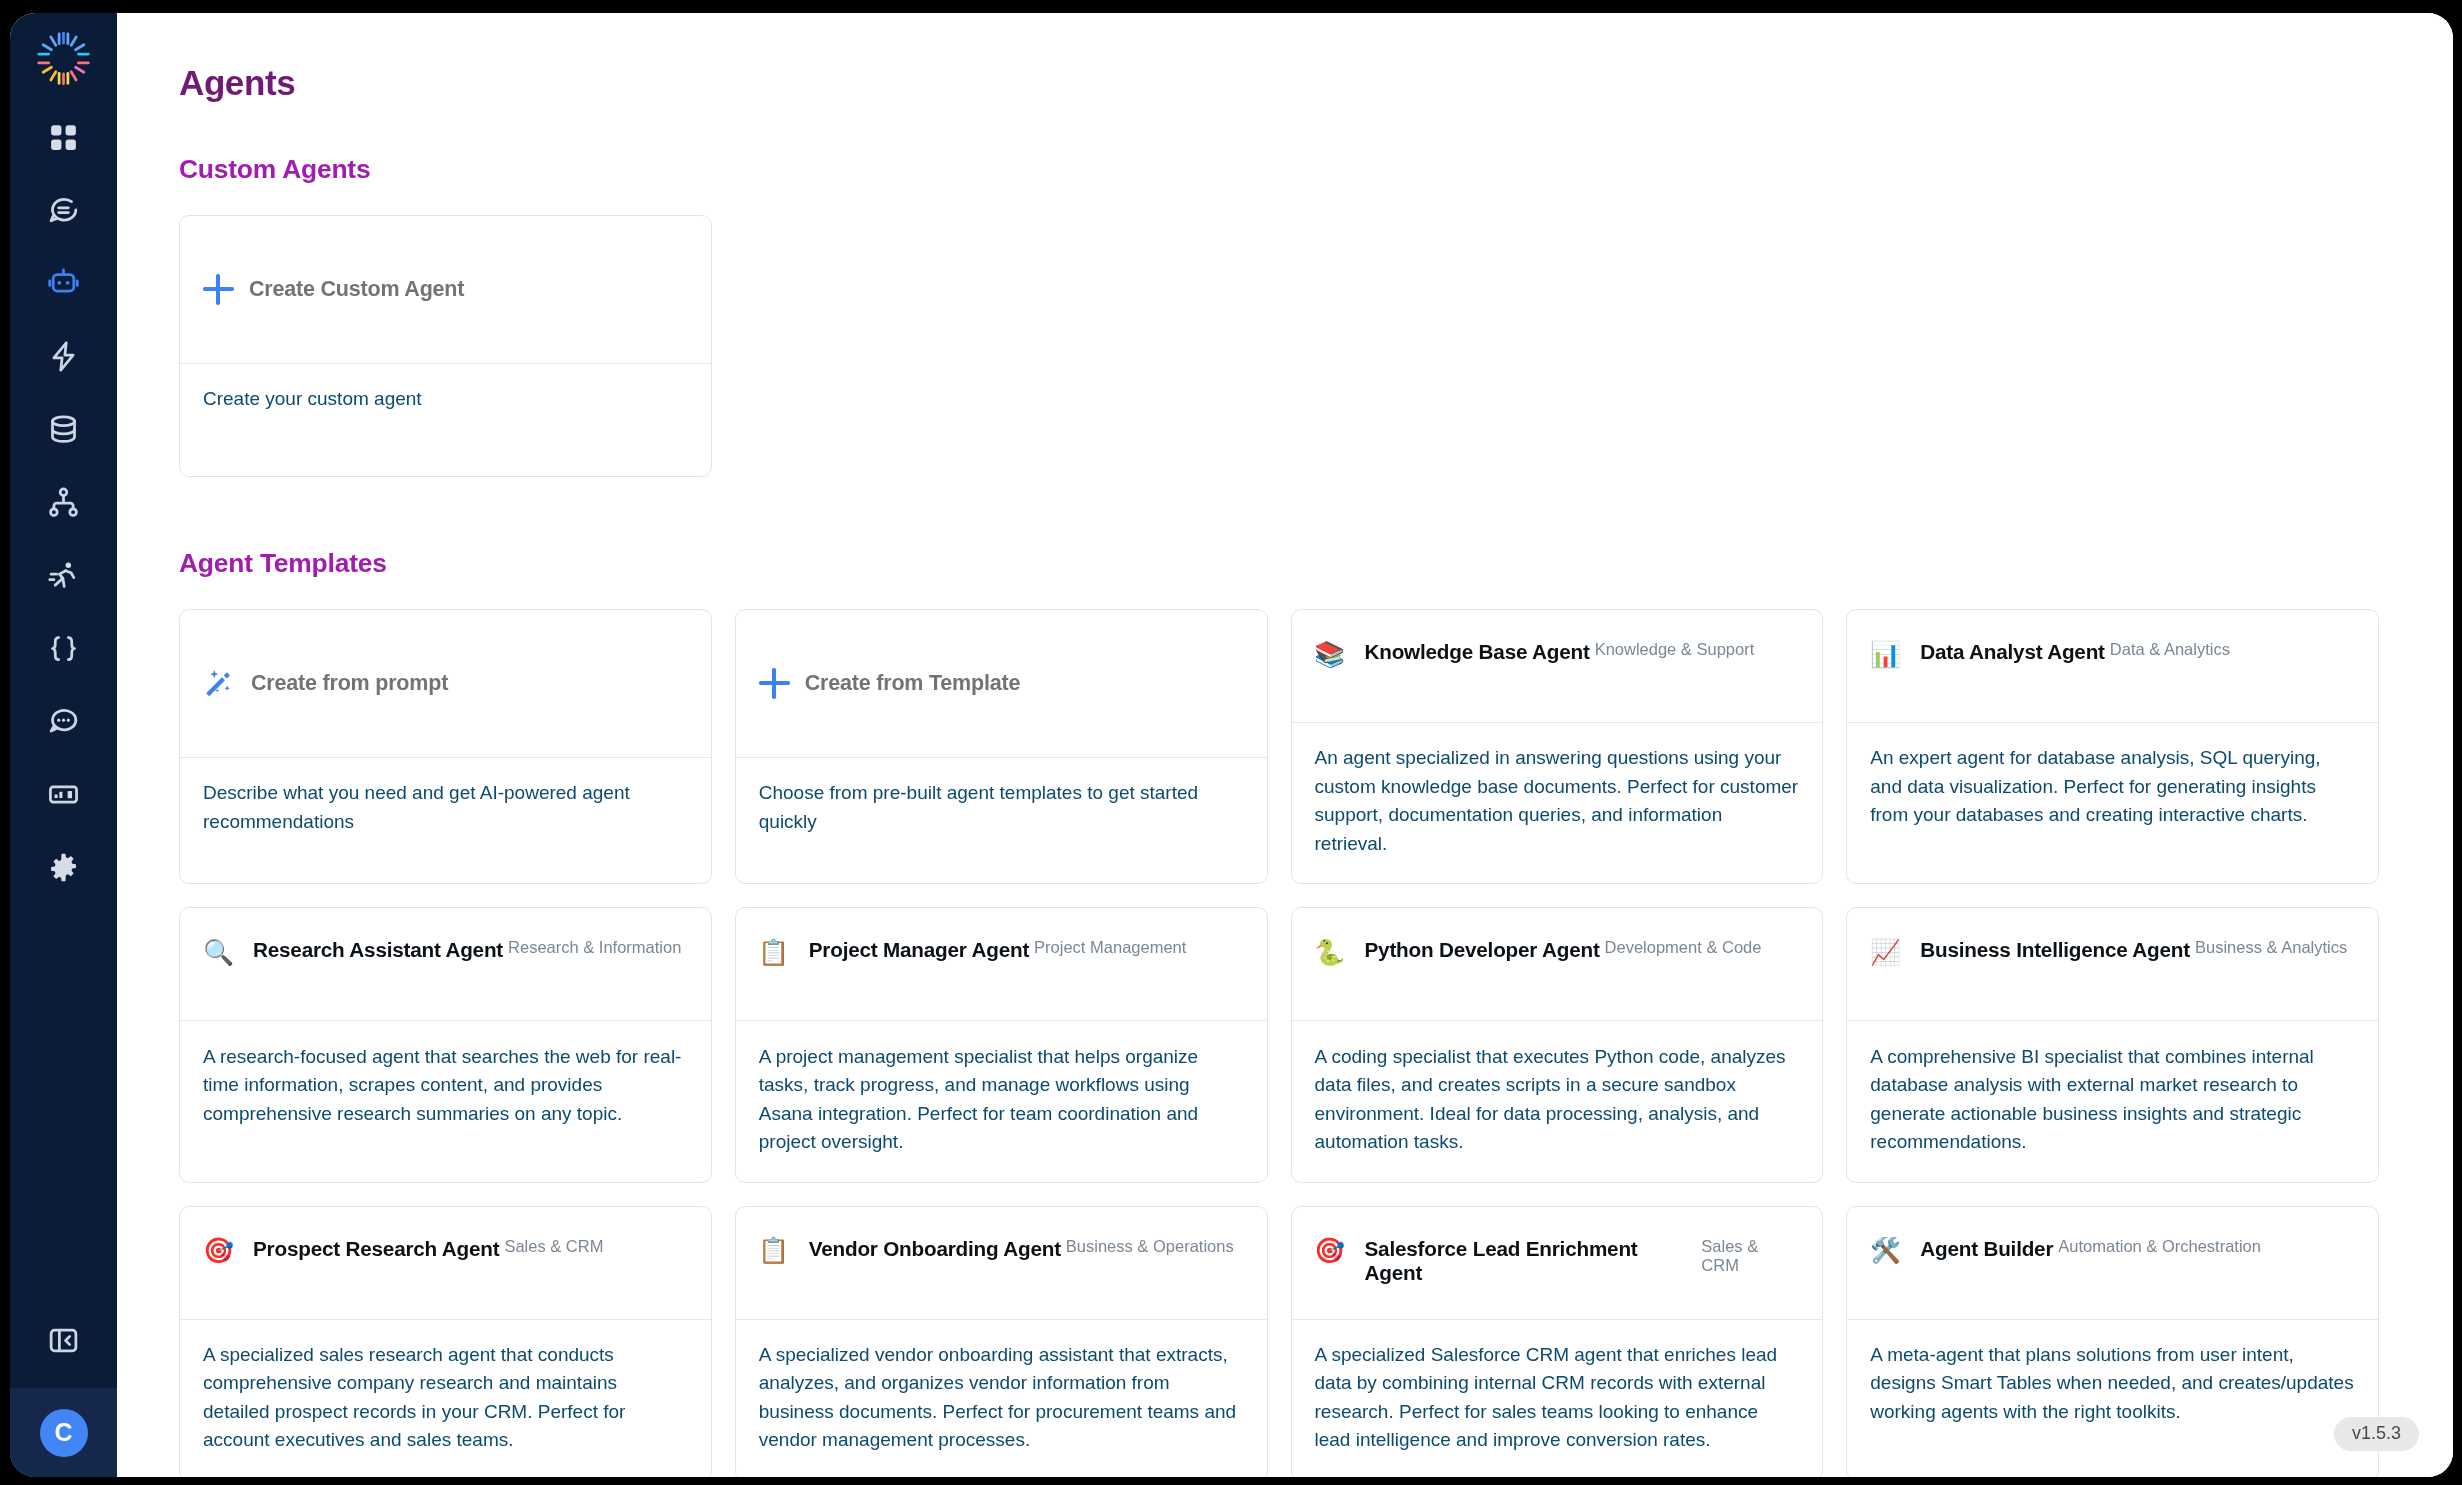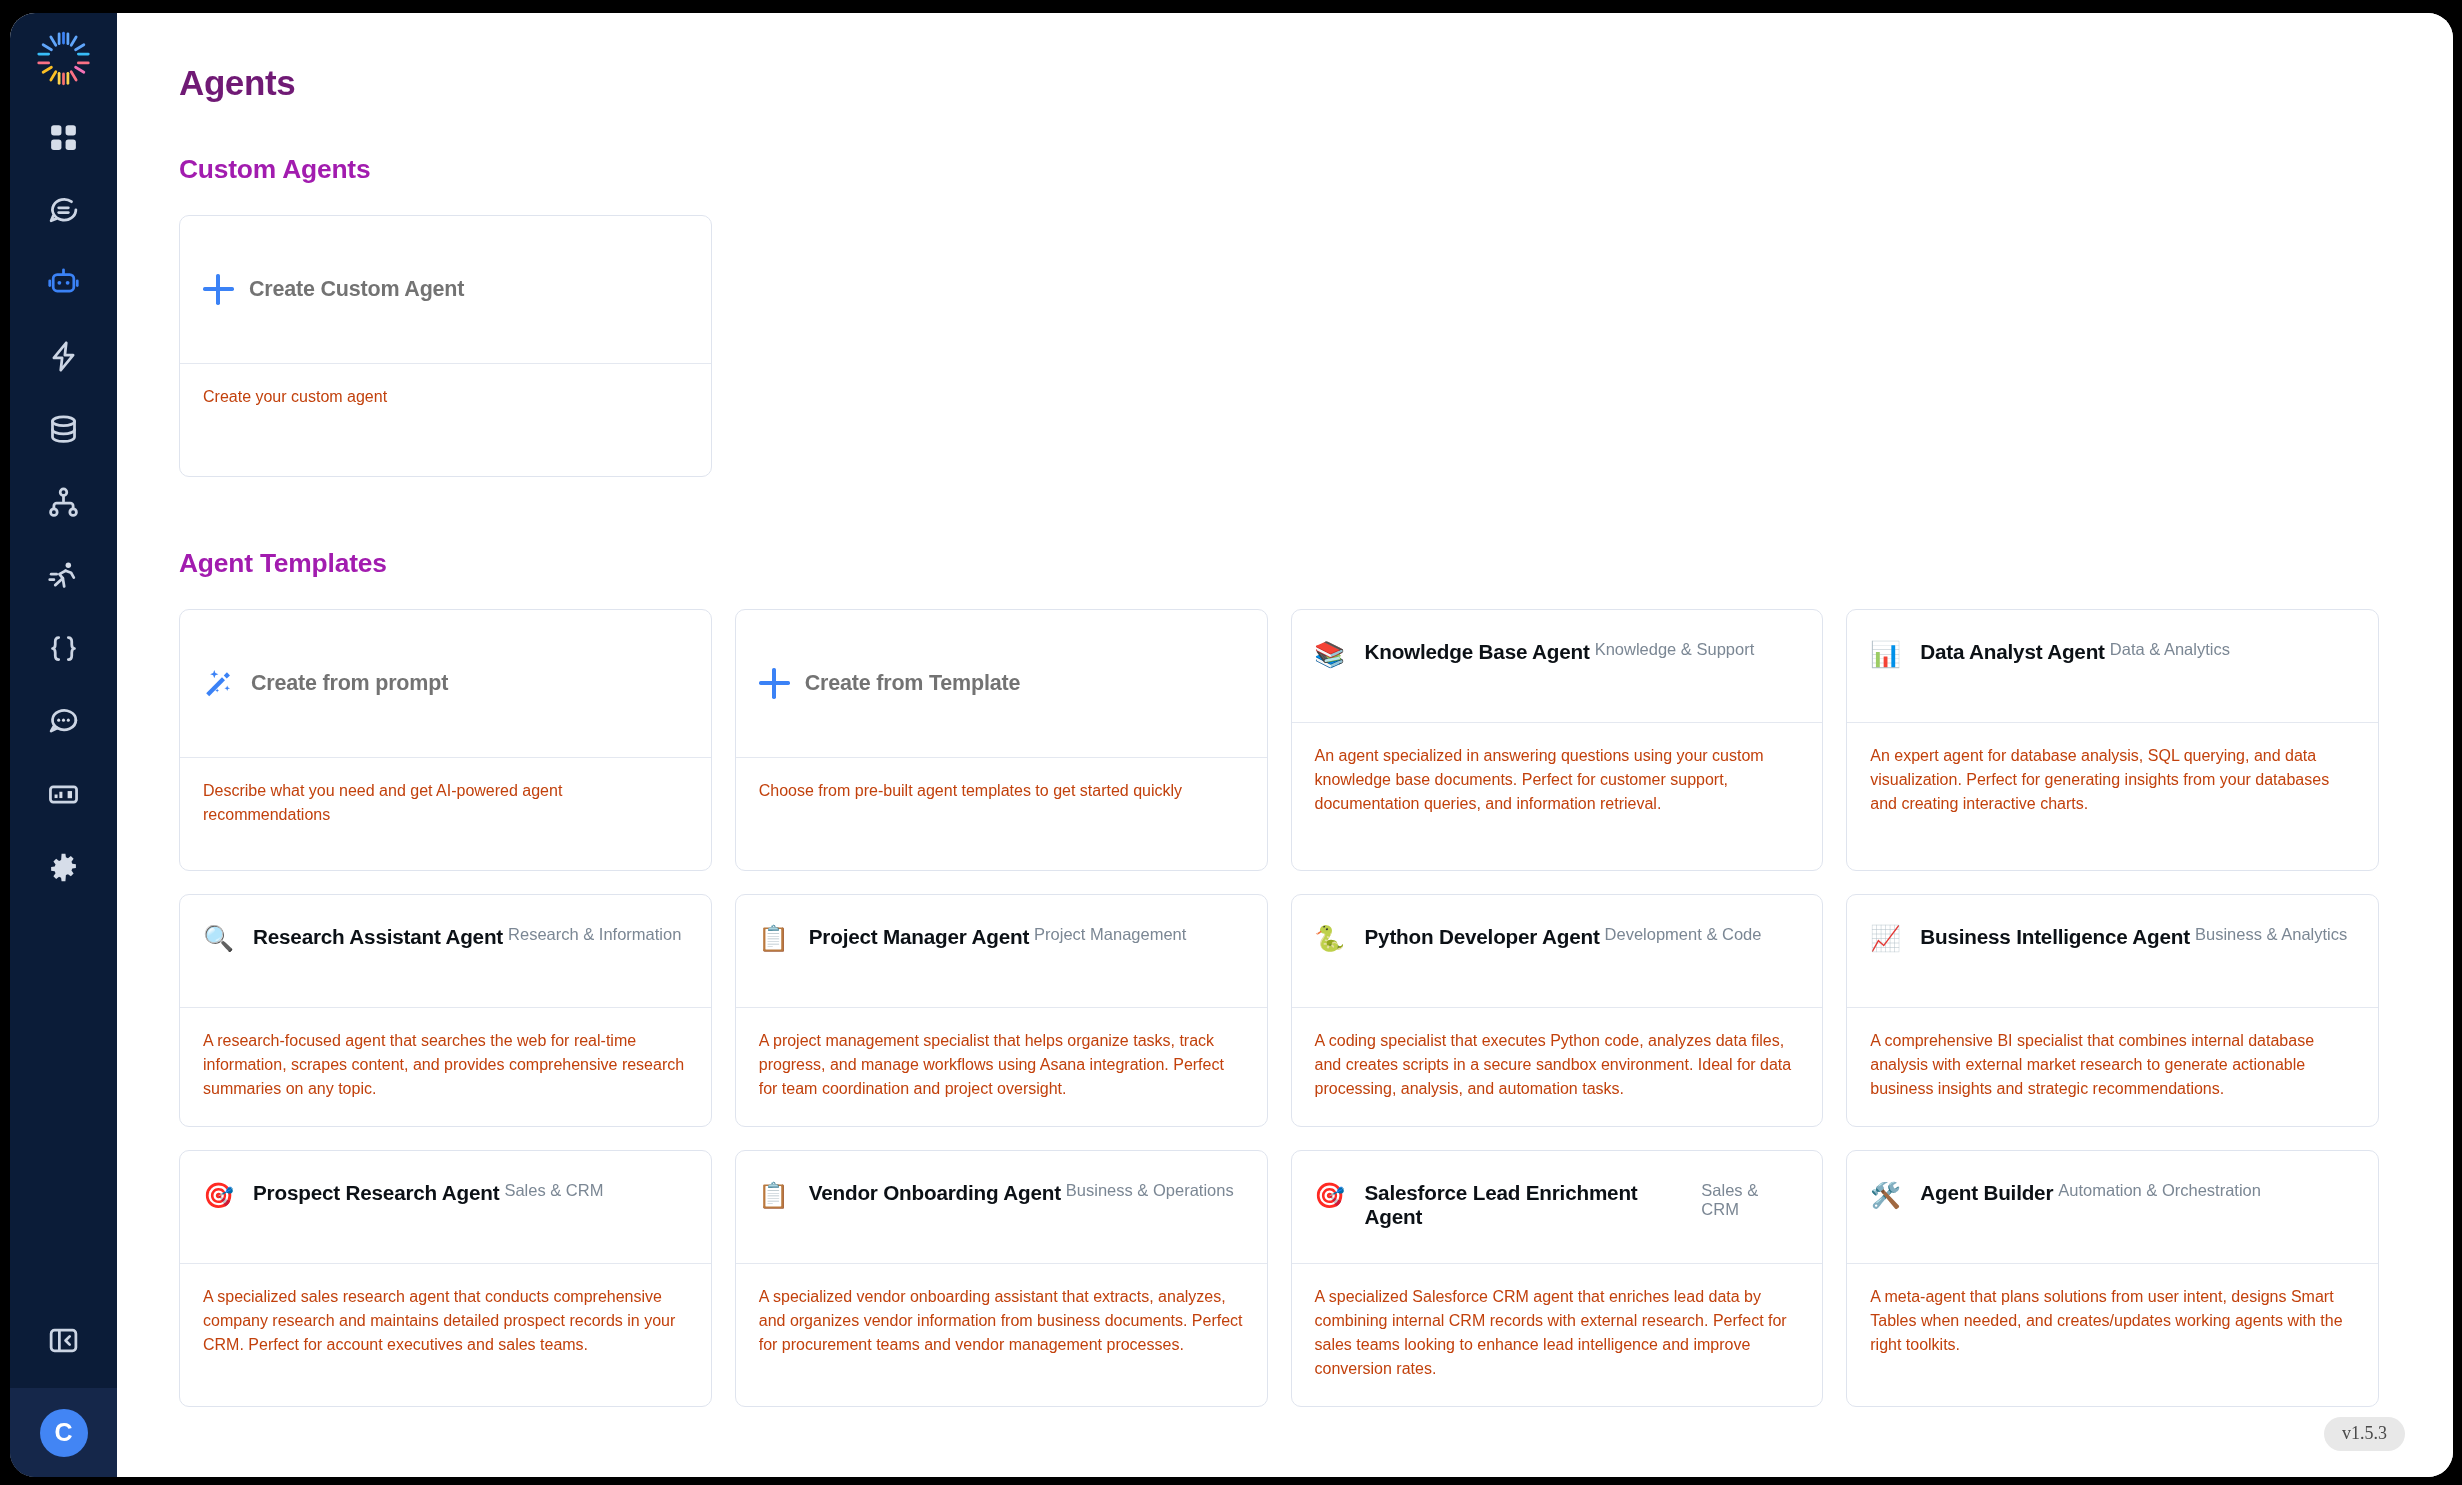--- a/index.html
+++ b/index.html
@@ -132,23 +132,23 @@
     min-height: 147px;
     padding-top: 36px;
     padding-bottom: 36px;
   }
   .card-divider { height: 0.8px; background: #e4e8f0; }
   .card-body {
     padding: 21.5px 23px 25px 23px;
     min-height: 112px;
   }
   .card-desc {
-    font-size: 16px;
+    font-size: 19px;
     line-height: 1.5;
-    color: #c2410c;
+    color: #0c4a6e;
   }
   .create-label {
     font-size: 21.5px;
     font-weight: 700;
     color: #737373;
     letter-spacing: -0.2px;
   }
   .plus-icon {
     width: 31px; height: 31px; flex: 0 0 31px;
     position: relative;
@@ -170,27 +170,26 @@
   }
   .tpl-text { display: flex; flex-direction: row; gap: 5px; }
   .tpl-name {
     font-size: 20.7px; font-weight: 700; color: #0c1116; letter-spacing: -0.2px;
   }
   .tpl-cat { font-size: 16.5px; color: #7b8794; }
 
   
   .version-badge {
     position: absolute;
-    right: 48px; bottom: 26.4px;
+    right: 34px; bottom: 26.4px;
     background: #e8e8e8;
     color: #4a4a4a;
     font-size: 18px;
     padding: 6.6px 18px;
     border-radius: 825px;
-    font-family: Liberation Serif, serif;
   }
 </style>
 </head>
 <body>
 
 <div class="app-frame">
 
   <nav class="sidebar">
 
     <div class="logo-wrap">

